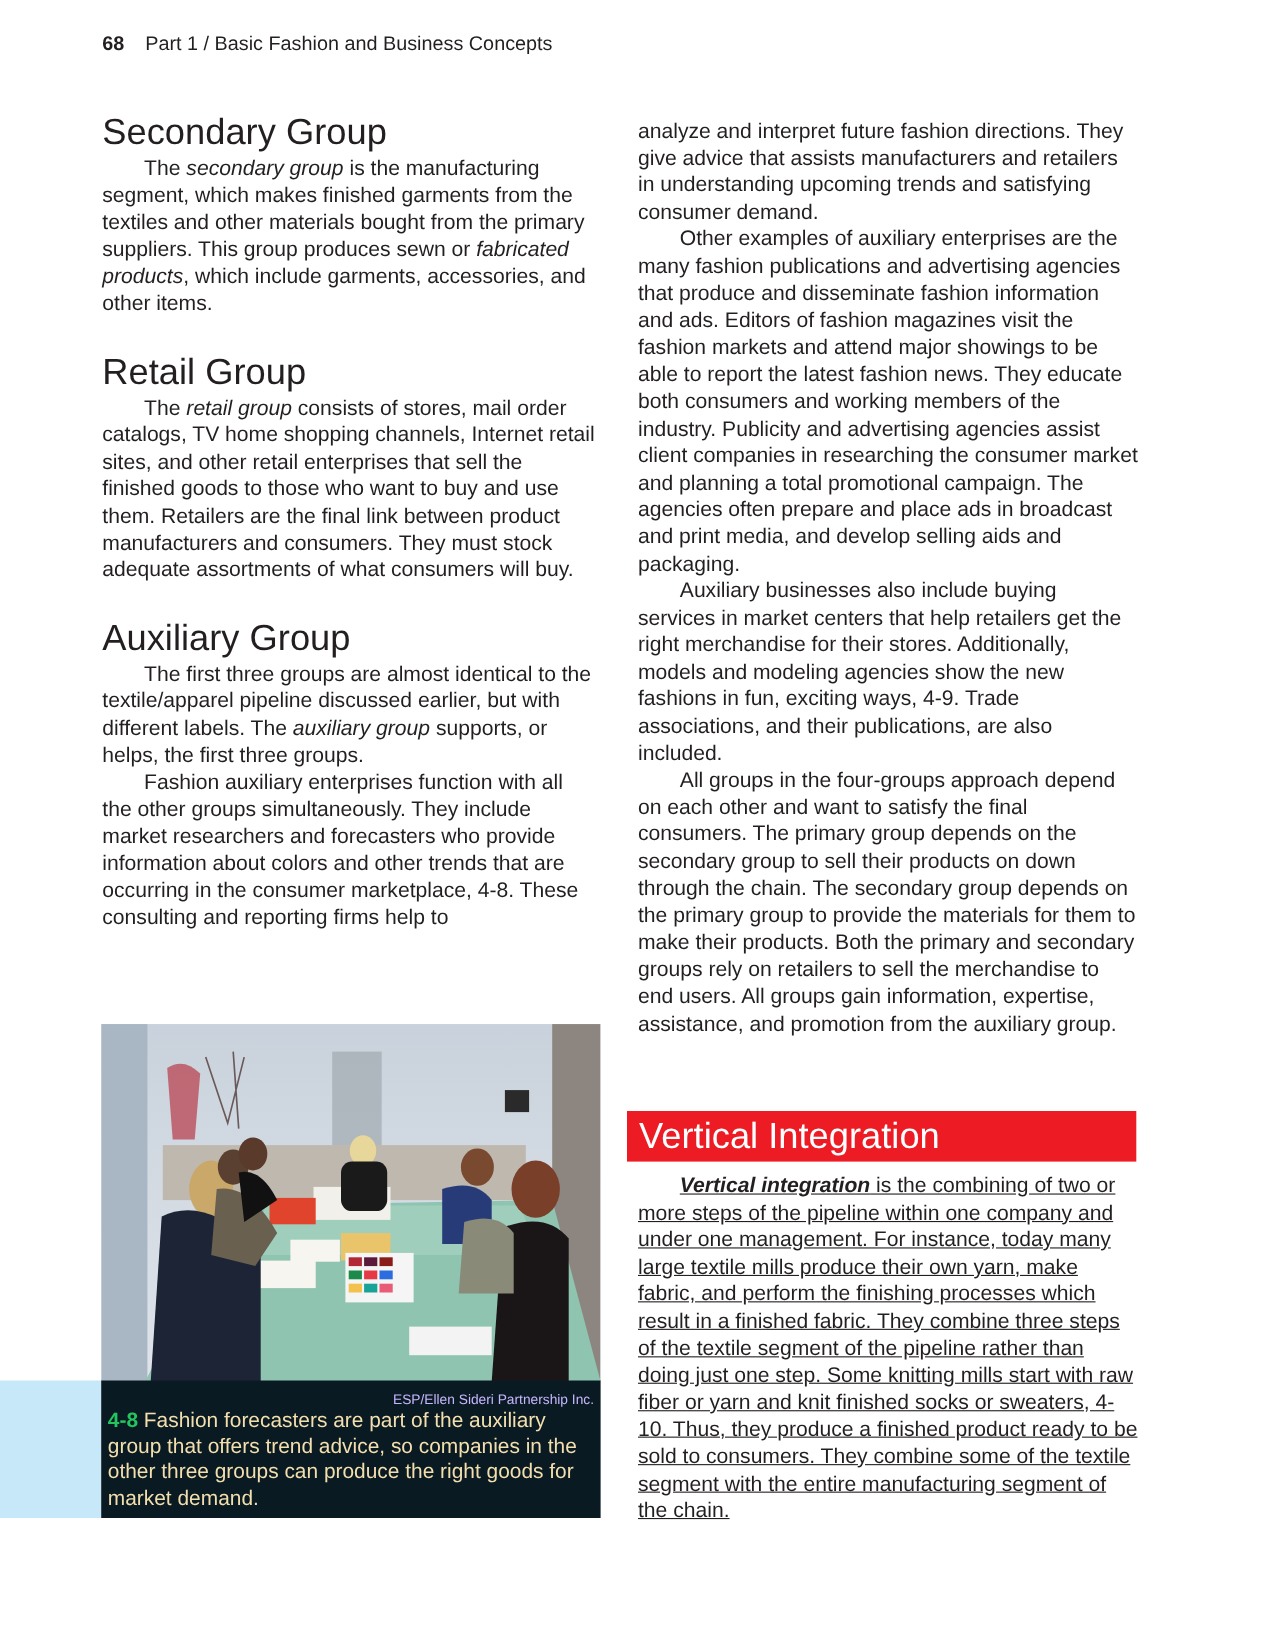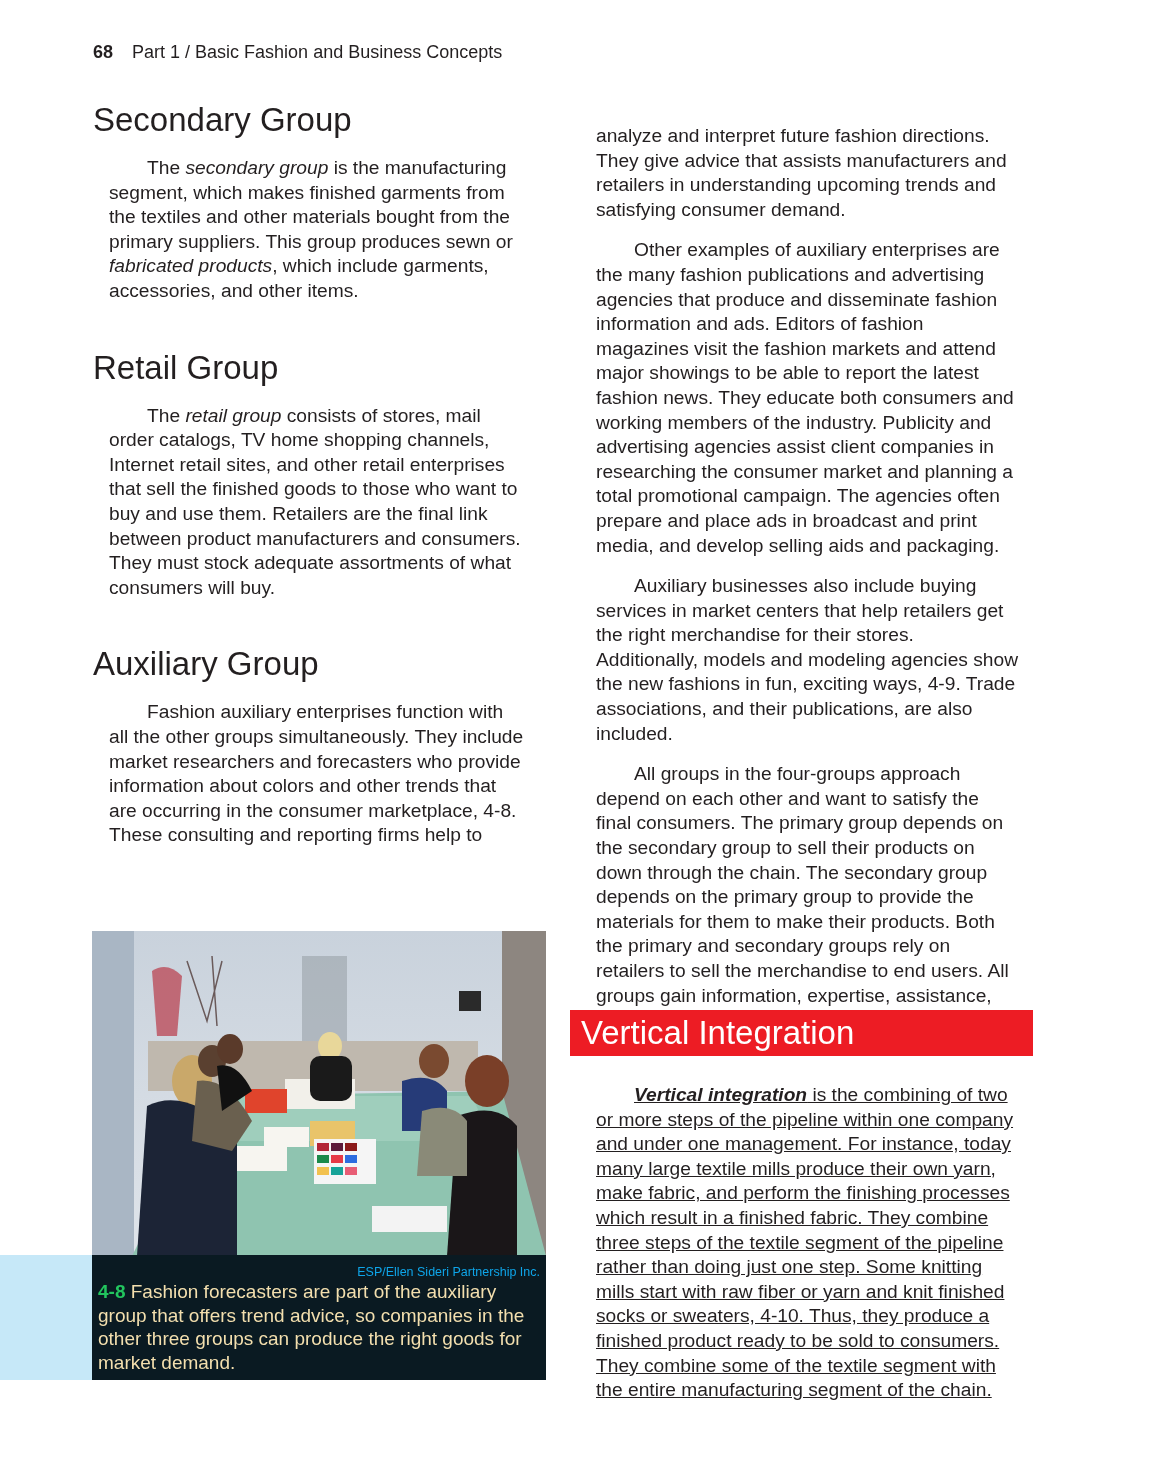--- a/index.html
+++ b/index.html
@@ -1,42 +1,42 @@
 <!DOCTYPE html>
 <html><head>
 <meta charset="utf-8">
 <style>
   html, body { margin: 0; padding: 0; background: #ffffff; }
   body {
     width: 1156px; height: 1479px; position: relative; overflow: hidden;
     font-family: "Liberation Sans", sans-serif; color: #231f20;
   }
-  .running-head { position: absolute; left: 93px; top: 42px; font-size: 18px; color: #231f20; }
+  .running-head { position: absolute; left: 93px; top: 29px; font-size: 18px; color: #231f20; }
   .running-head .page-num { font-weight: bold; margin-right: 14px; }
 
   .col { position: absolute; font-size: 19.2px; line-height: 24.6px; color: #231f20; }
   .col-left { left: 93px; top: 100px; width: 450px; }
   .col-right { left: 580px; top: 108px; width: 455px; }
 
   h2.sec { font-weight: normal; font-size: 33px; line-height: 40px; margin: 0 0 2px 0; color: #231f20; }
-  p { margin: 16px; }
+  p { margin: 0; }
   p.indent { text-indent: 38px; }
   .spacer-1 { height: 28px; }
   .spacer-2 { height: 28px; }
 
   .photo {
     position: absolute; left: 92px; top: 931px; width: 454px; height: 325px; overflow: hidden;
     background: #d8dde2;
   }
   .blue-panel { position: absolute; left: 0; top: 1255px; width: 92px; height: 125px; background: #c6e8f8; }
   .caption {
     position: absolute; left: 92px; top: 1255px; width: 454px; height: 125px;
     background: #0a1a22; box-sizing: border-box; padding: 9px 6px 0 6px;
   }
-  .caption .credit { text-align: right; font-size: 12.5px; color: #0ea5e9; line-height: 16px; }
+  .caption .credit { text-align: right; font-size: 12.5px; color: #c4b5fd; line-height: 16px; }
   .caption .text { font-size: 19px; line-height: 23.5px; color: #f3dfae; }
   .caption .fig { font-weight: bold; color: #22c55e; }
 
   .banner {
     position: absolute; left: 570px; top: 1010px; width: 463px; height: 46px;
     background: #ed1c24; color: #ffffff; font-size: 33px; line-height: 46px;
     box-sizing: border-box; padding-left: 11px;
   }
   .col-vi { left: 580px; top: 1067px; width: 455px; text-decoration: underline; }
 </style>
@@ -51,20 +51,21 @@
 <div class="col col-left">
   <h2 class="sec">Secondary Group</h2>
   <p class="indent"><span>The </span><em>secondary group</em><span> is the manufacturing segment, which makes finished garments from the textiles and other materials bought from the primary suppliers. This group produces sewn or </span><em>fabricated products</em><span>, which include garments, accessories, and other items.</span></p>
 
   <div class="spacer-1"></div>
   <h2 class="sec">Retail Group</h2>
   <p class="indent"><span>The </span><em>retail group</em><span> consists of stores, mail order catalogs, TV home shopping channels, Internet retail sites, and other retail enterprises that sell the finished goods to those who want to buy and use them. Retailers are the final link between product manufacturers and consumers. They must stock adequate assortments of what consumers will buy.</span></p>
 
   <div class="spacer-2"></div>
   <h2 class="sec">Auxiliary Group</h2>
+  <p class="indent"><span>The first three groups are almost identical to the textile/apparel pipeline discussed earlier, but with different labels. The </span><em>auxiliary group</em><span> supports, or helps, the first three groups.</span></p>
   <p class="indent">Fashion auxiliary enterprises function with all the other groups simultaneously. They include market researchers and forecasters who provide information about colors and other trends that are occurring in the consumer marketplace, 4-8. These consulting and reporting firms help to</p>
 </div>
 
 <div class="col col-right">
   <p>analyze and interpret future fashion directions. They give advice that assists manufacturers and retailers in understanding upcoming trends and satisfying consumer demand.</p>
   <p class="indent">Other examples of auxiliary enterprises are the many fashion publications and advertising agencies that produce and disseminate fashion information and ads. Editors of fashion magazines visit the fashion markets and attend major showings to be able to report the latest fashion news. They educate both consumers and working members of the industry. Publicity and advertising agencies assist client companies in researching the consumer market and planning a total promotional campaign. The agencies often prepare and place ads in broadcast and print media, and develop selling aids and packaging.</p>
   <p class="indent">Auxiliary businesses also include buying services in market centers that help retailers get the right merchandise for their stores. Additionally, models and modeling agencies show the new fashions in fun, exciting ways, 4-9. Trade associations, and their publications, are also included.</p>
   <p class="indent">All groups in the four-groups approach depend on each other and want to satisfy the final consumers. The primary group depends on the secondary group to sell their products on down through the chain. The secondary group depends on the primary group to provide the materials for them to make their products. Both the primary and secondary groups rely on retailers to sell the merchandise to end users. All groups gain information, expertise, assistance, and promotion from the auxiliary group.</p>
 </div>
 

